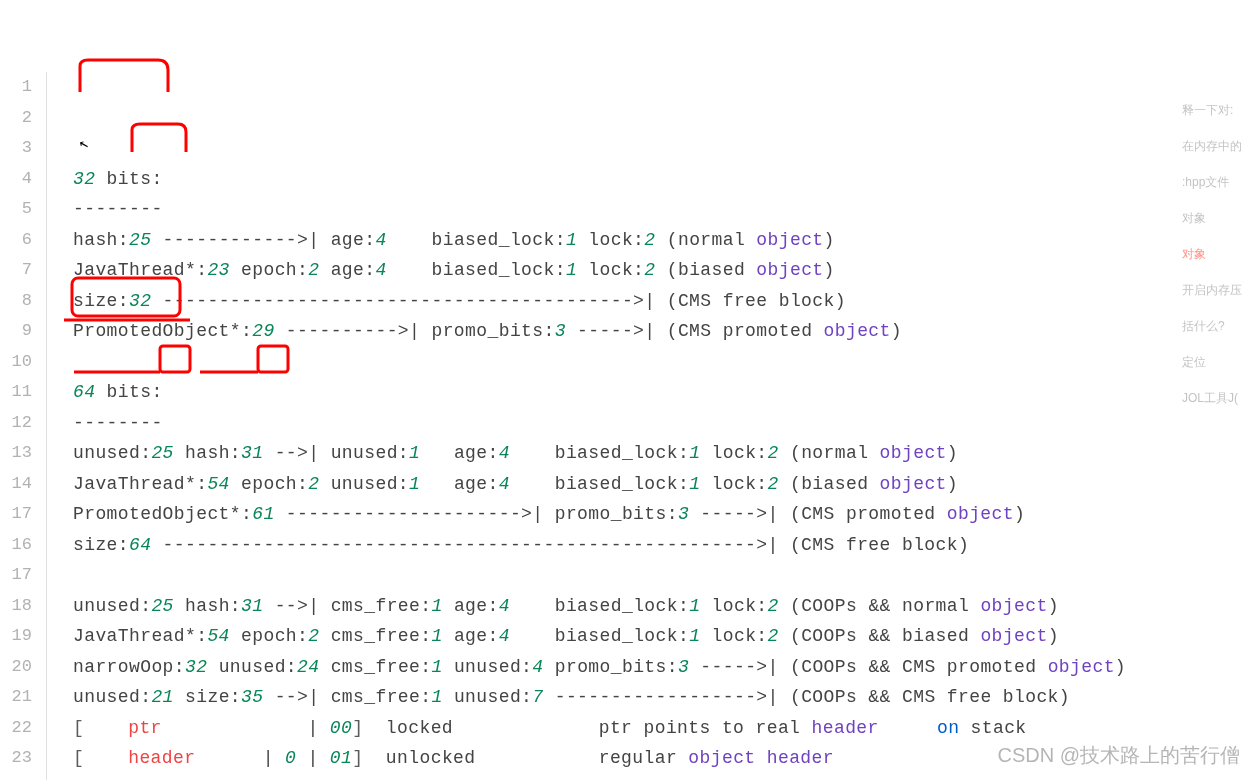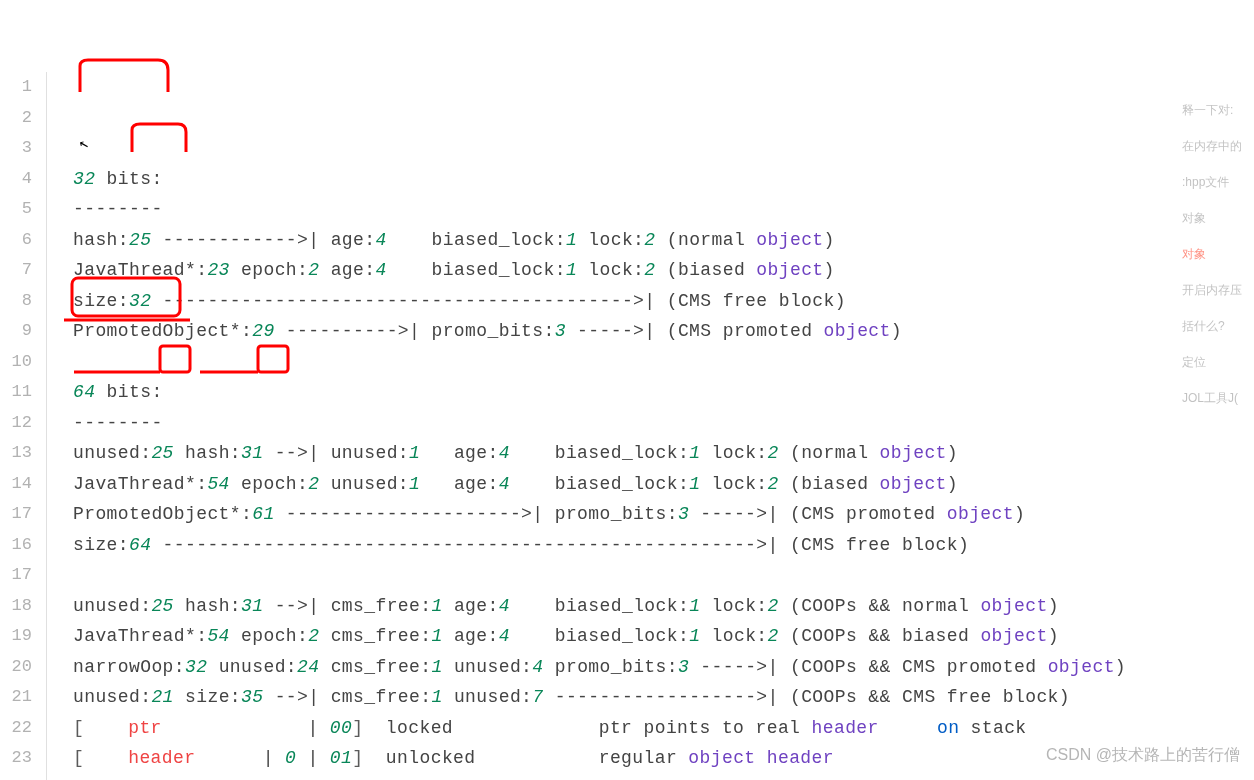--- a/index.html
+++ b/index.html
@@ -73,21 +73,21 @@
     stroke: #ff0000;
     stroke-width: 3;
     fill: none;
     stroke-linejoin: round;
   }
   .watermark {
     position: absolute;
     right: 14px;
     bottom: 10px;
     font-family: "Microsoft YaHei", sans-serif;
-    font-size: 16px;
+    font-size: 20px;
     color: rgba(120,120,120,0.55);
   }
   
   .sidebar {
     position: absolute;
     right: 0;
     top: 92px;
     width: 72px;
     overflow: hidden;
     font-family: "Microsoft YaHei", sans-serif;

